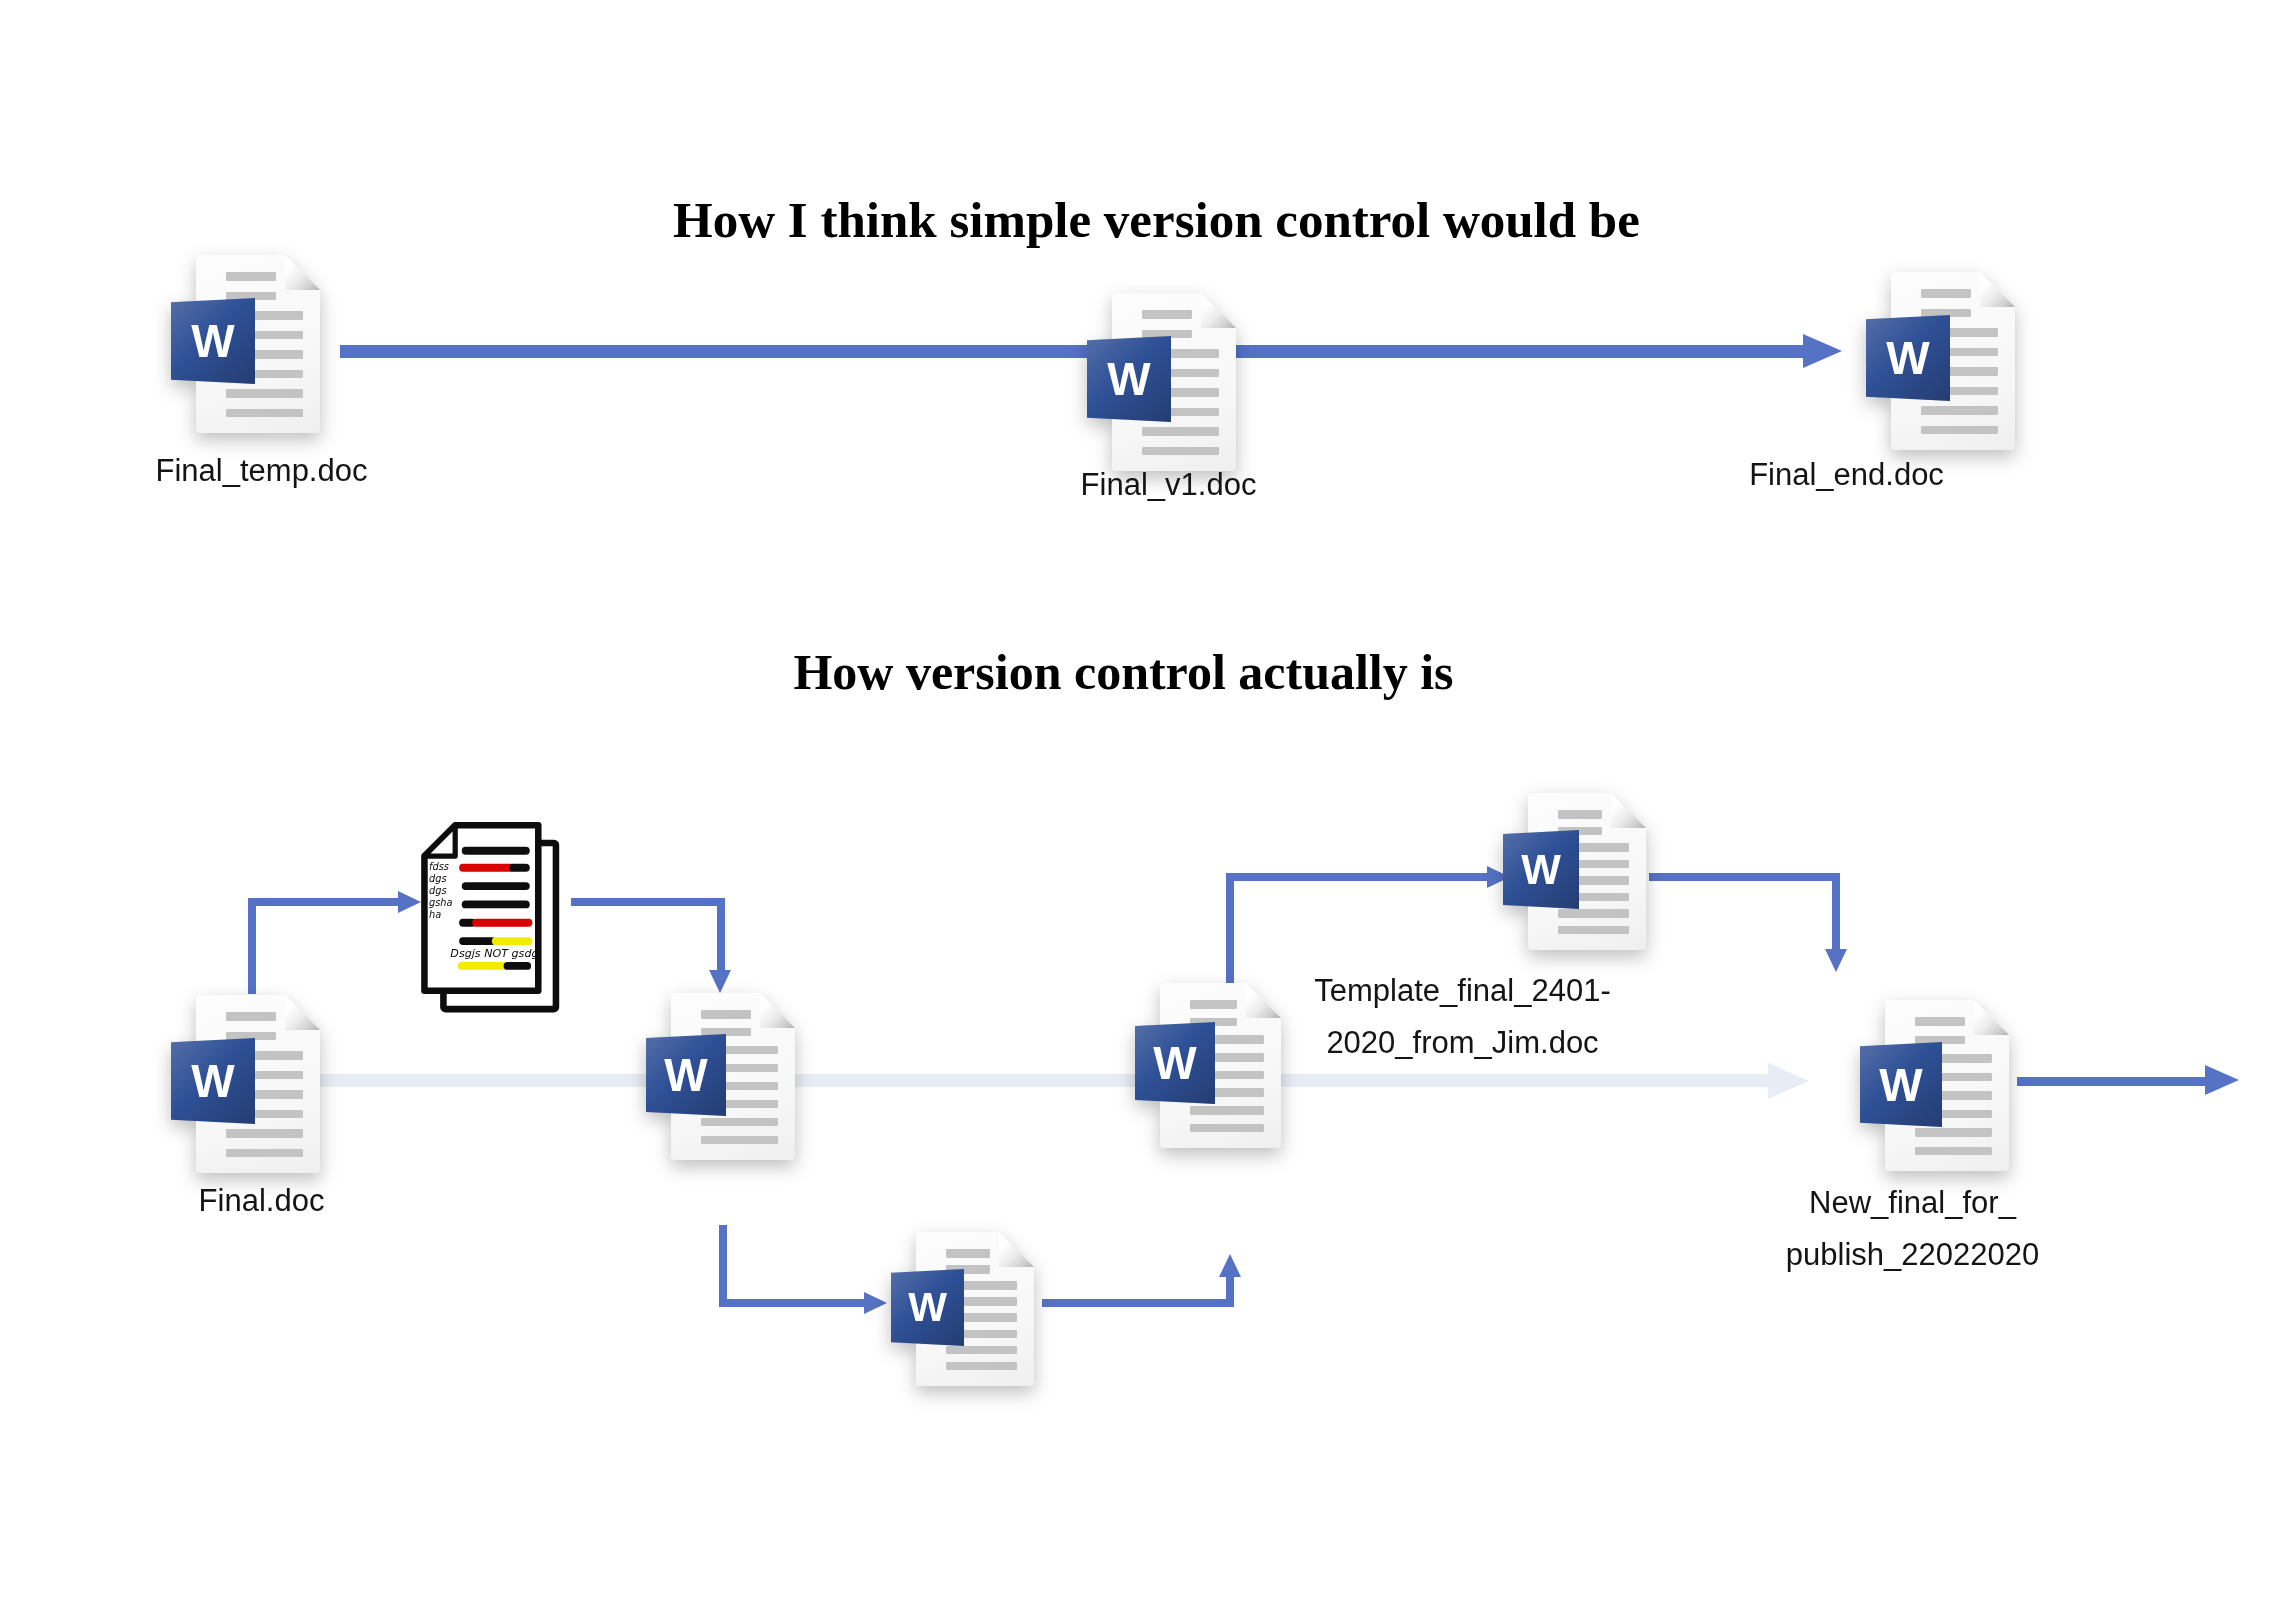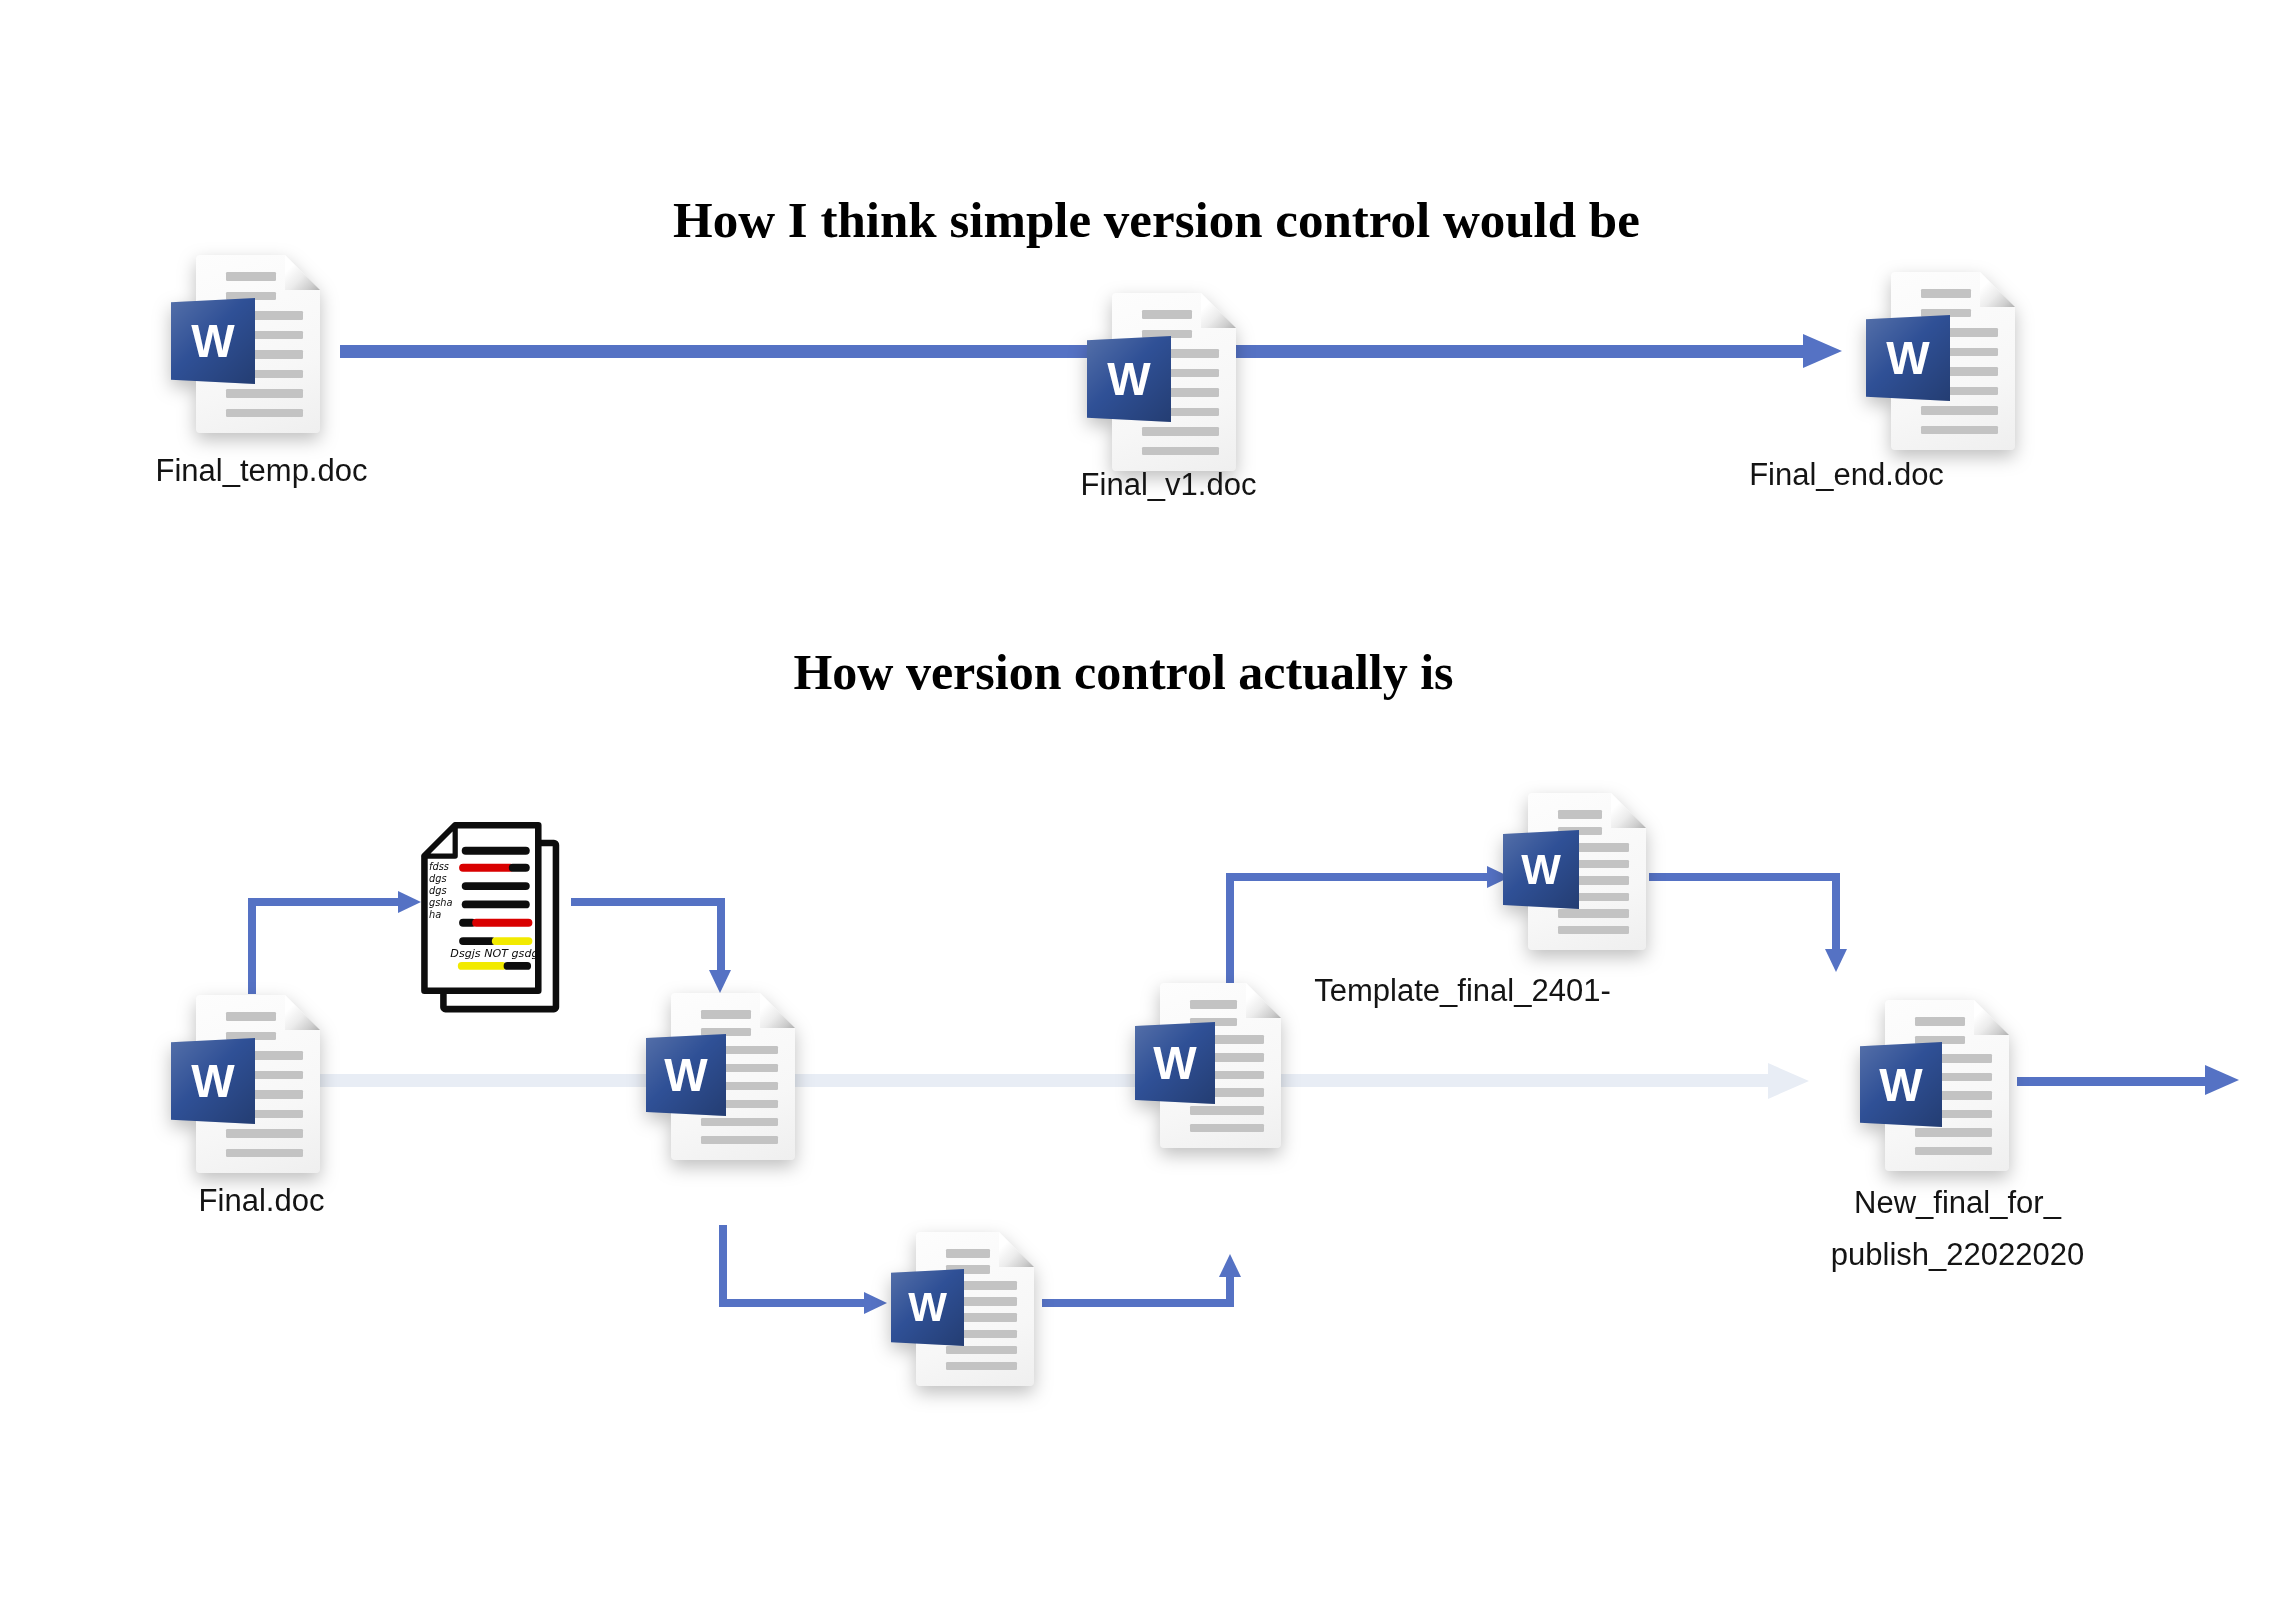--- a/index.html
+++ b/index.html
@@ -267,38 +267,39 @@
         <div class="line"></div>
         <div class="line"></div>
       </div>
     <div class="fold"></div>
     <div class="logo" style="top:37px; width:76px; height:79px;">
         <span style="font-size:42px;">W</span>
       </div>
   </div>
   <div class="doc-label" style="left:1266px; top:965px;">
     <div>Template_final_2401-</div>
+    <div>2020_from_Jim.doc</div>
   </div>
 
   <div class="doc" style="left:1885px; top:1000px; width:124px; height:171px;">
     <div class="page"></div>
     <div class="lines">
         <div class="line"></div>
         <div class="line"></div>
         <div class="line"></div>
         <div class="line"></div>
         <div class="line"></div>
         <div class="line"></div>
         <div class="line"></div>
         <div class="line"></div>
       </div>
     <div class="fold"></div>
     <div class="logo" style="top:42px; width:82px; height:85px;">
         <span>W</span>
       </div>
   </div>
-  <div class="doc-label" style="left:1761px; top:1177px;">
+  <div class="doc-label" style="left:1716px; top:1177px;">
     <div>New_final_for_</div>
     <div>publish_22022020</div>
   </div>
 
 </div>
 
 
 </body></html>

